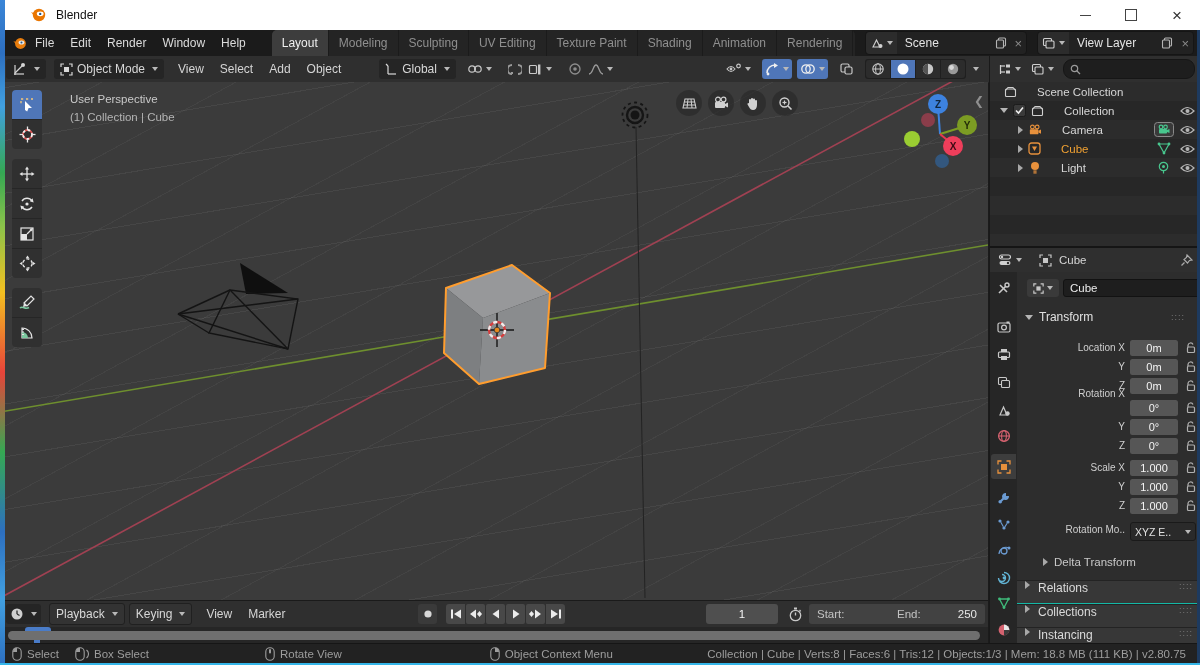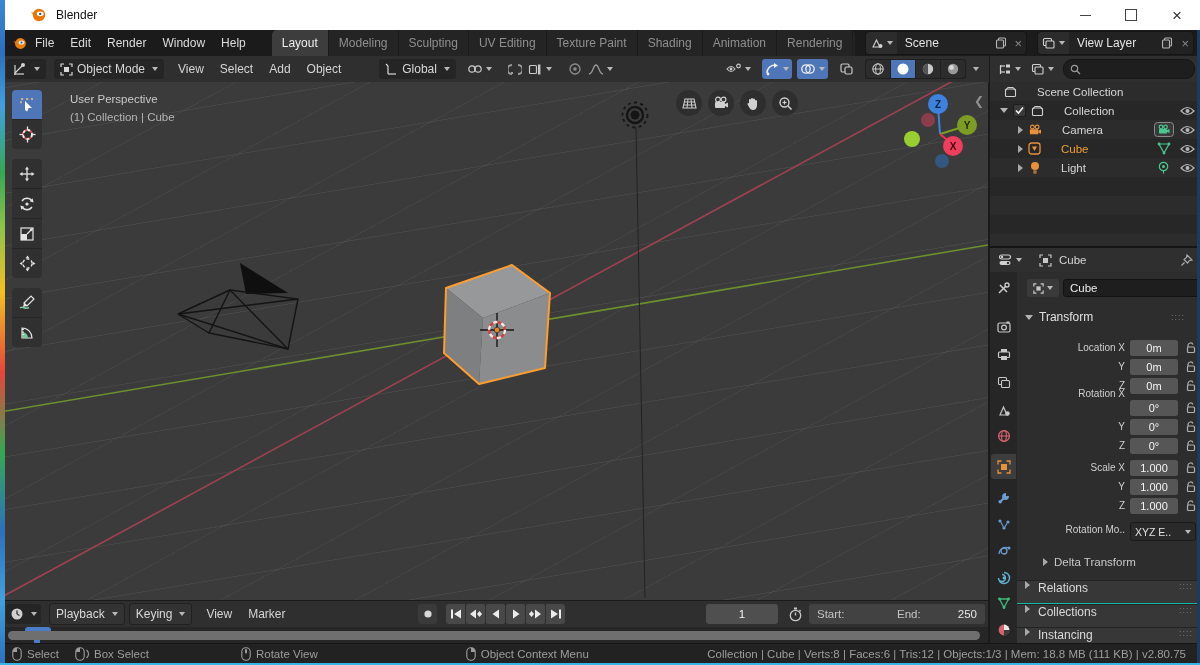--- a/index.html
+++ b/index.html
@@ -954,21 +954,21 @@
     <span>Select</span>
   </div>
   <div class="sb-item" style="margin-left:16px">
     <svg width="14" height="14" viewBox="0 0 14 14">
       <rect x="0.8" y="0.8" width="8.4" height="12.4" rx="4" fill="none" stroke="#9d9d9d" stroke-width="1.1"></rect>
       <path d="M1,5 a4,4.2 0 0 1 4,-4.2 v4.2 Z" fill="#9d9d9d"></path>
       <path d="M11.5,3 a5,5 0 0 1 0,8" fill="none" stroke="#9d9d9d" stroke-width="1.1"></path>
     </svg>
     <span>Box Select</span>
   </div>
-  <div class="sb-item" style="margin-left:92px">
+  <div class="sb-item" style="margin-left:116px">
     <svg width="10" height="14" viewBox="0 0 10 14">
       <rect x="0.8" y="0.8" width="8.4" height="12.4" rx="4" fill="none" stroke="#9d9d9d" stroke-width="1.1"></rect>
       <rect x="4" y="2" width="2" height="4.5" rx="1" fill="#9d9d9d"></rect>
     </svg>
     <span>Rotate View</span>
   </div>
   <div class="sb-item" style="margin-left:148px">
     <svg width="10" height="14" viewBox="0 0 10 14">
       <rect x="0.8" y="0.8" width="8.4" height="12.4" rx="4" fill="none" stroke="#9d9d9d" stroke-width="1.1"></rect>
       <path d="M9,5 a4,4.2 0 0 0 -4,-4.2 v4.2 Z" fill="#9d9d9d"></path>

